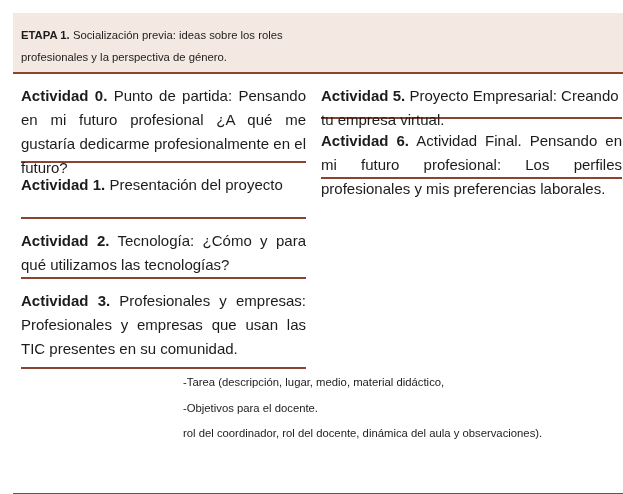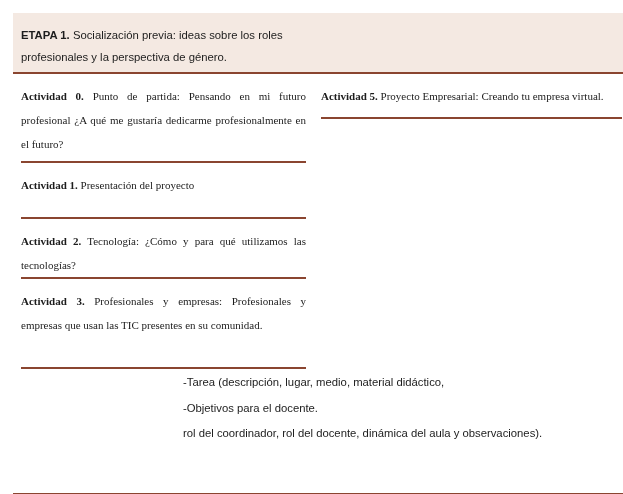--- a/index.html
+++ b/index.html
@@ -82,25 +82,24 @@
     display: flex;
     width: 617px;
   }
 
   .row {
     position: relative;
     box-sizing: border-box;
     border-bottom: 2px solid #8a4530;
   }
   .row-inner {
-    font-size: 11px;
+    font-size: 15px;
     line-height: 24px;
     padding-top: 10px;
     padding-bottom: 6px;
-    font-family: Liberation Serif, serif;
   }
   .row-inner b { font-weight: bold; }
 
   
   .lc .r0 { height: 89px; }
   .lc .r1 { height: 56px; }
   .lc .r2 { height: 60px; }
   .lc .r3 { height: 90px; }
 
   
@@ -177,20 +176,26 @@
             <span>Profesionales y empresas: Profesionales y empresas que usan las TIC presentes en su comunidad.</span>
           </div>
         </div>
       </div>
 
       <div class="col col-right rc">
         <div class="row r1">
           <div class="row-inner">
             <b>Actividad 5.</b>
             <span>Proyecto Empresarial: Creando tu empresa virtual.</span>
+          </div>
+        </div>
+        <div class="row r2">
+          <div class="row-inner justify">
+            <b>Actividad 6.</b>
+            <span>Actividad Final. Pensando en mi futuro profesional: Los perfiles profesionales y mis preferencias laborales.</span>
           </div>
         </div>
         <div class="row r3">
           <div class="row-inner"></div>
         </div>
       </div>
 
     </div>
   </div>
 

